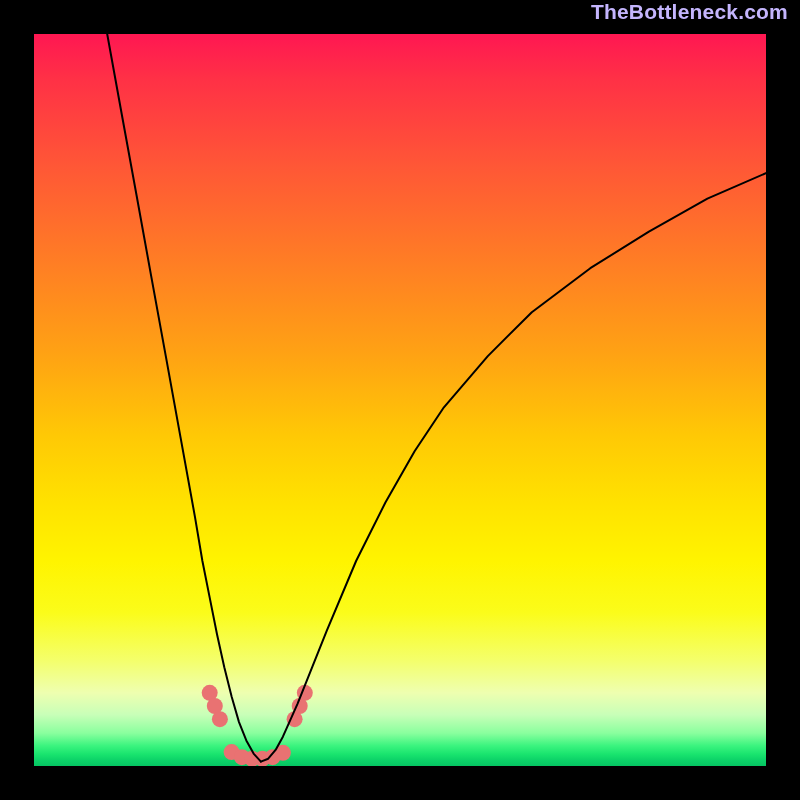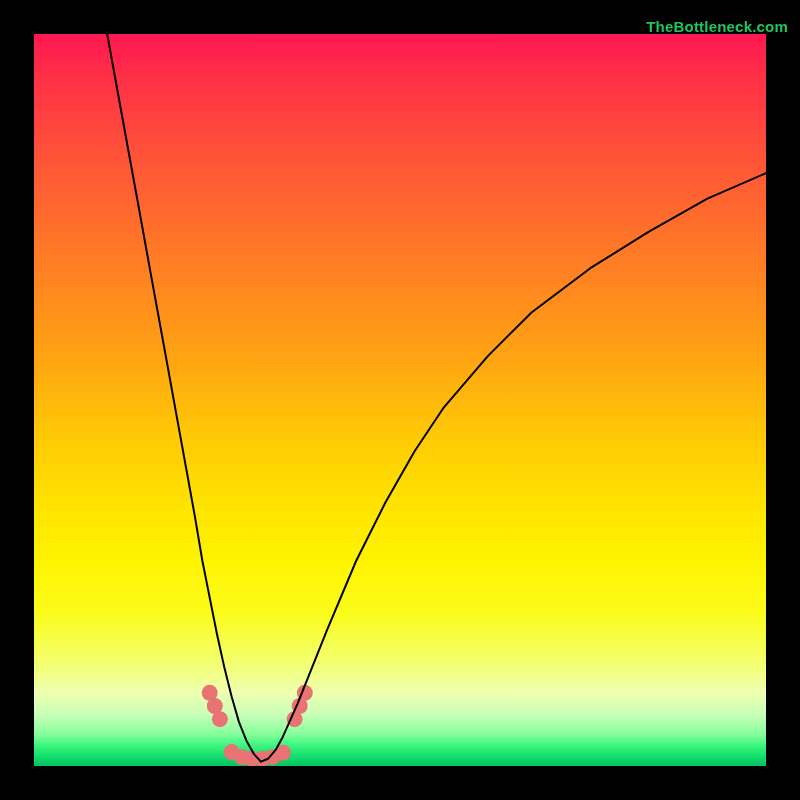--- a/index.html
+++ b/index.html
@@ -42,24 +42,24 @@
       #c8ffb8 93%,
       #8aff9e 95.5%,
       #3cf47f 97.2%,
       #19e46e 98.4%,
       #0cd268 99.2%,
       #05c562 100%
     );
   }
   .watermark {
     position: absolute;
-    top: 18px;
+    top: 0;
     right: 12px;
-    color: #22c55e;
-    font-size: 15px;
+    color: #c4b5fd;
+    font-size: 21px;
     font-weight: 600;
     letter-spacing: 0.2px;
     user-select: none;
   }
   svg.curves {
     position: absolute;
     top: 0;
     left: 0;
     width: 732px;
     height: 732px;

